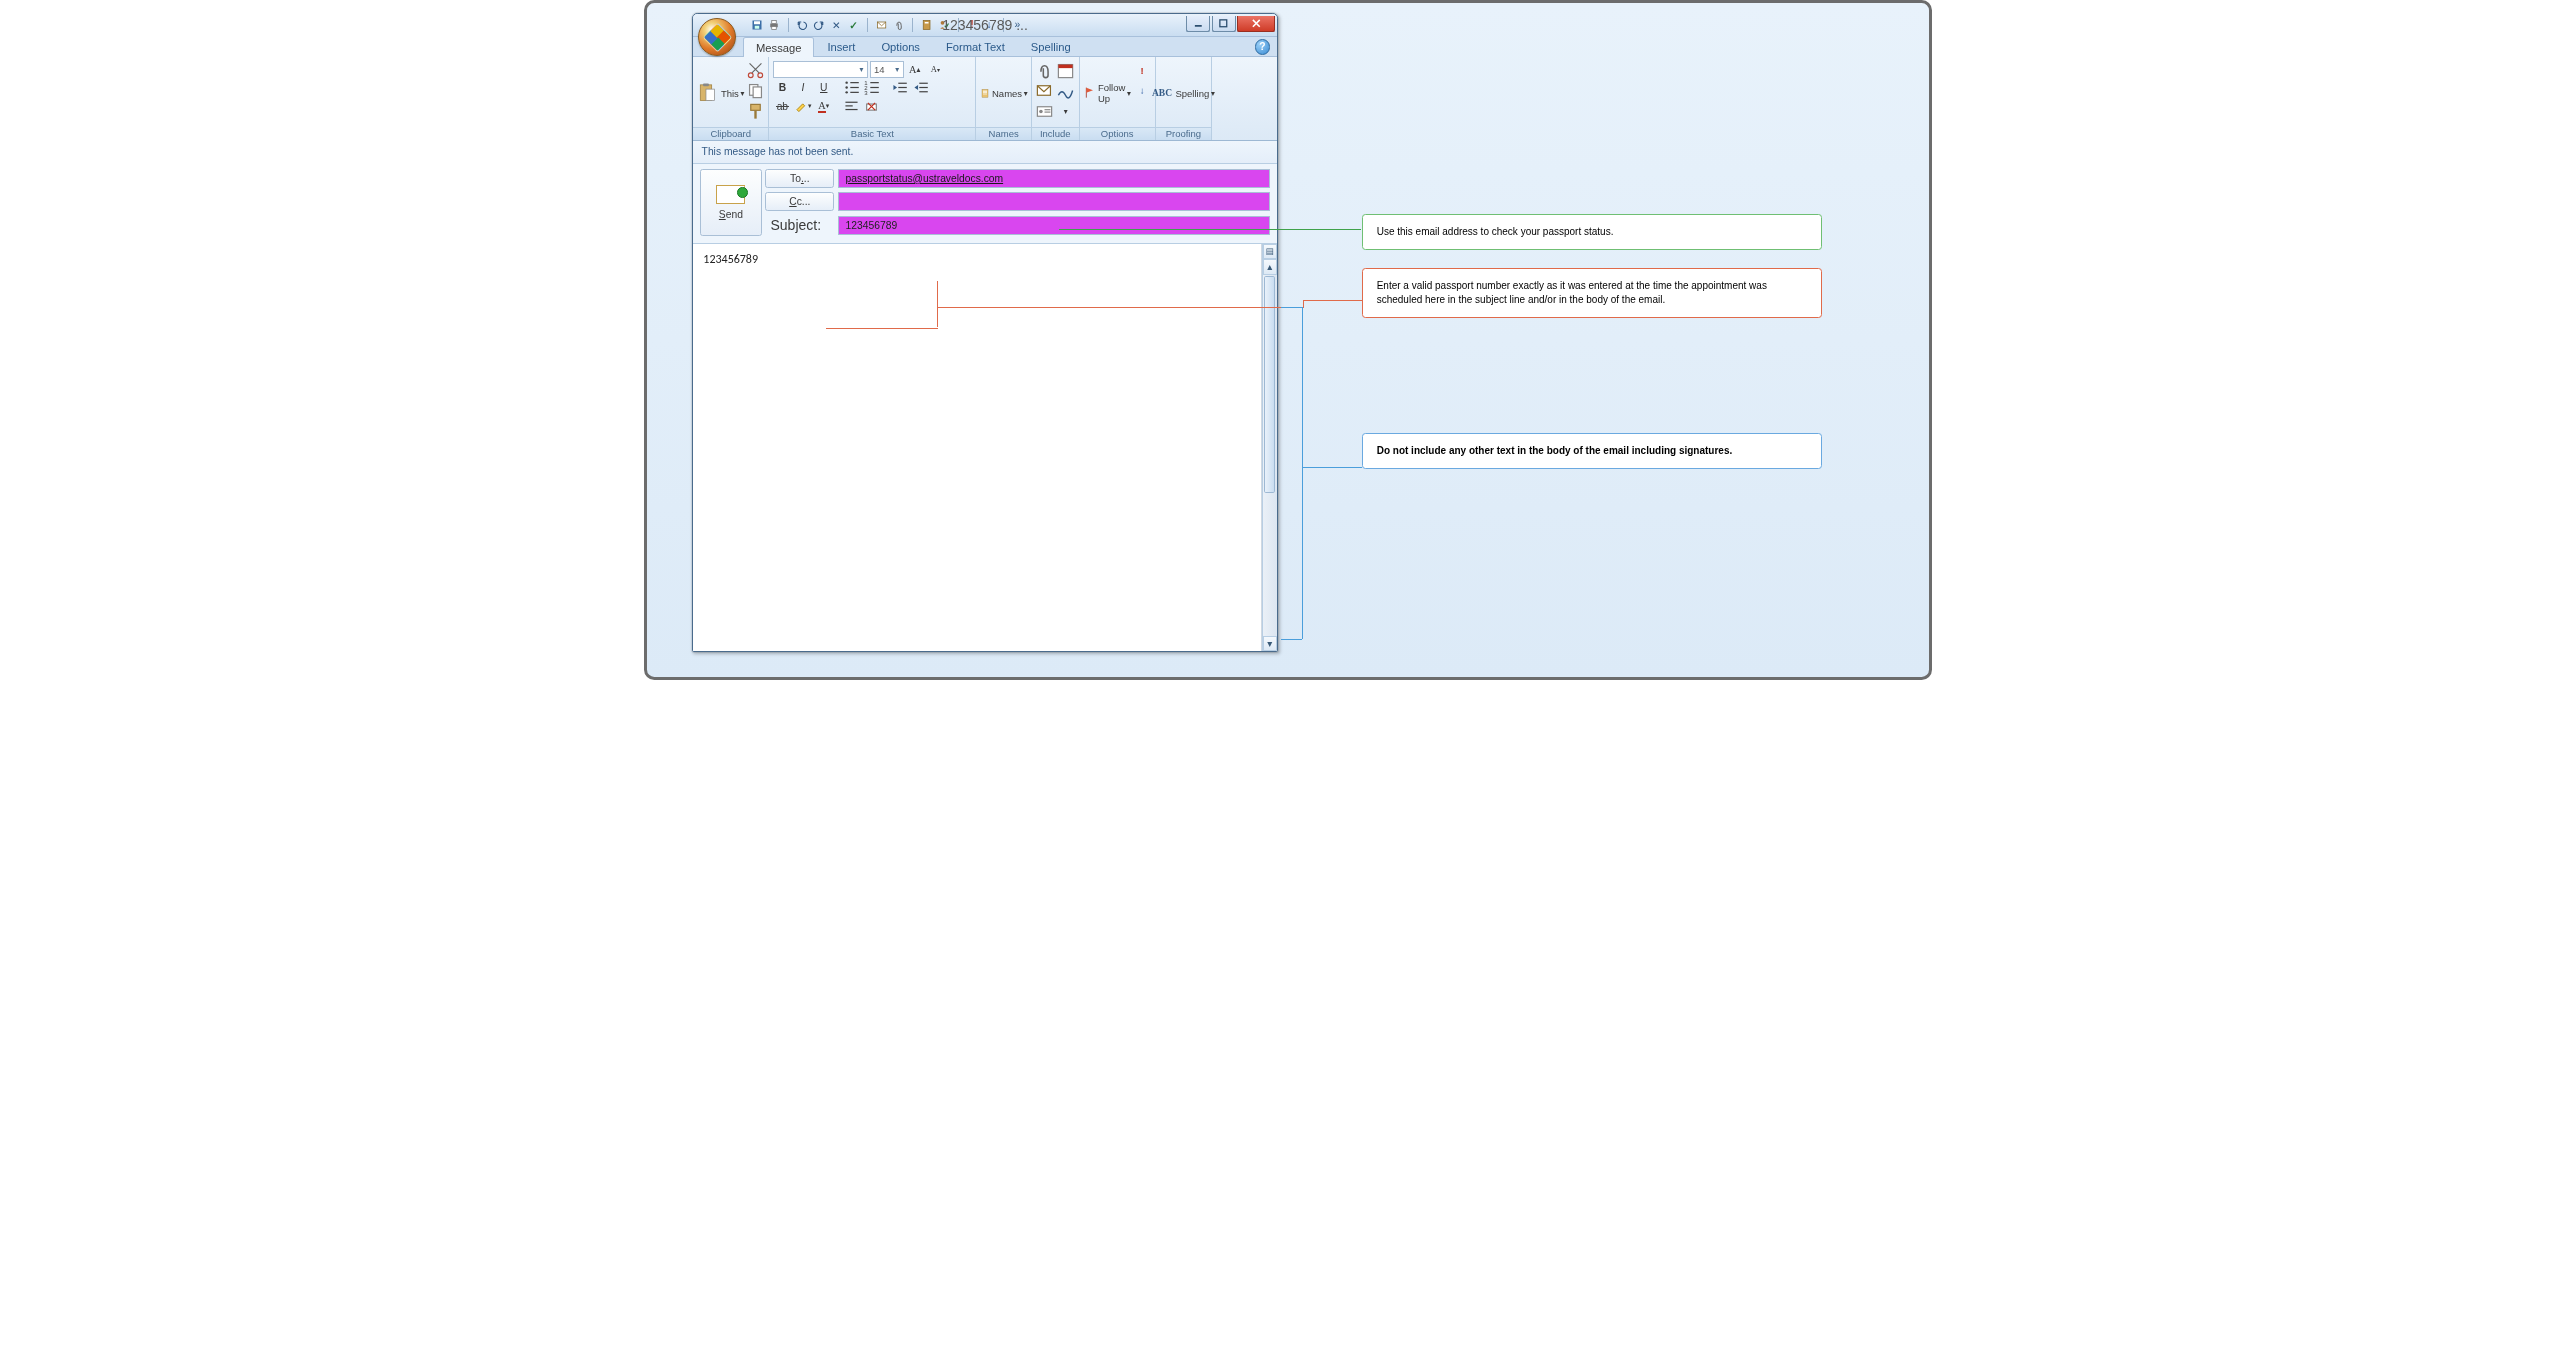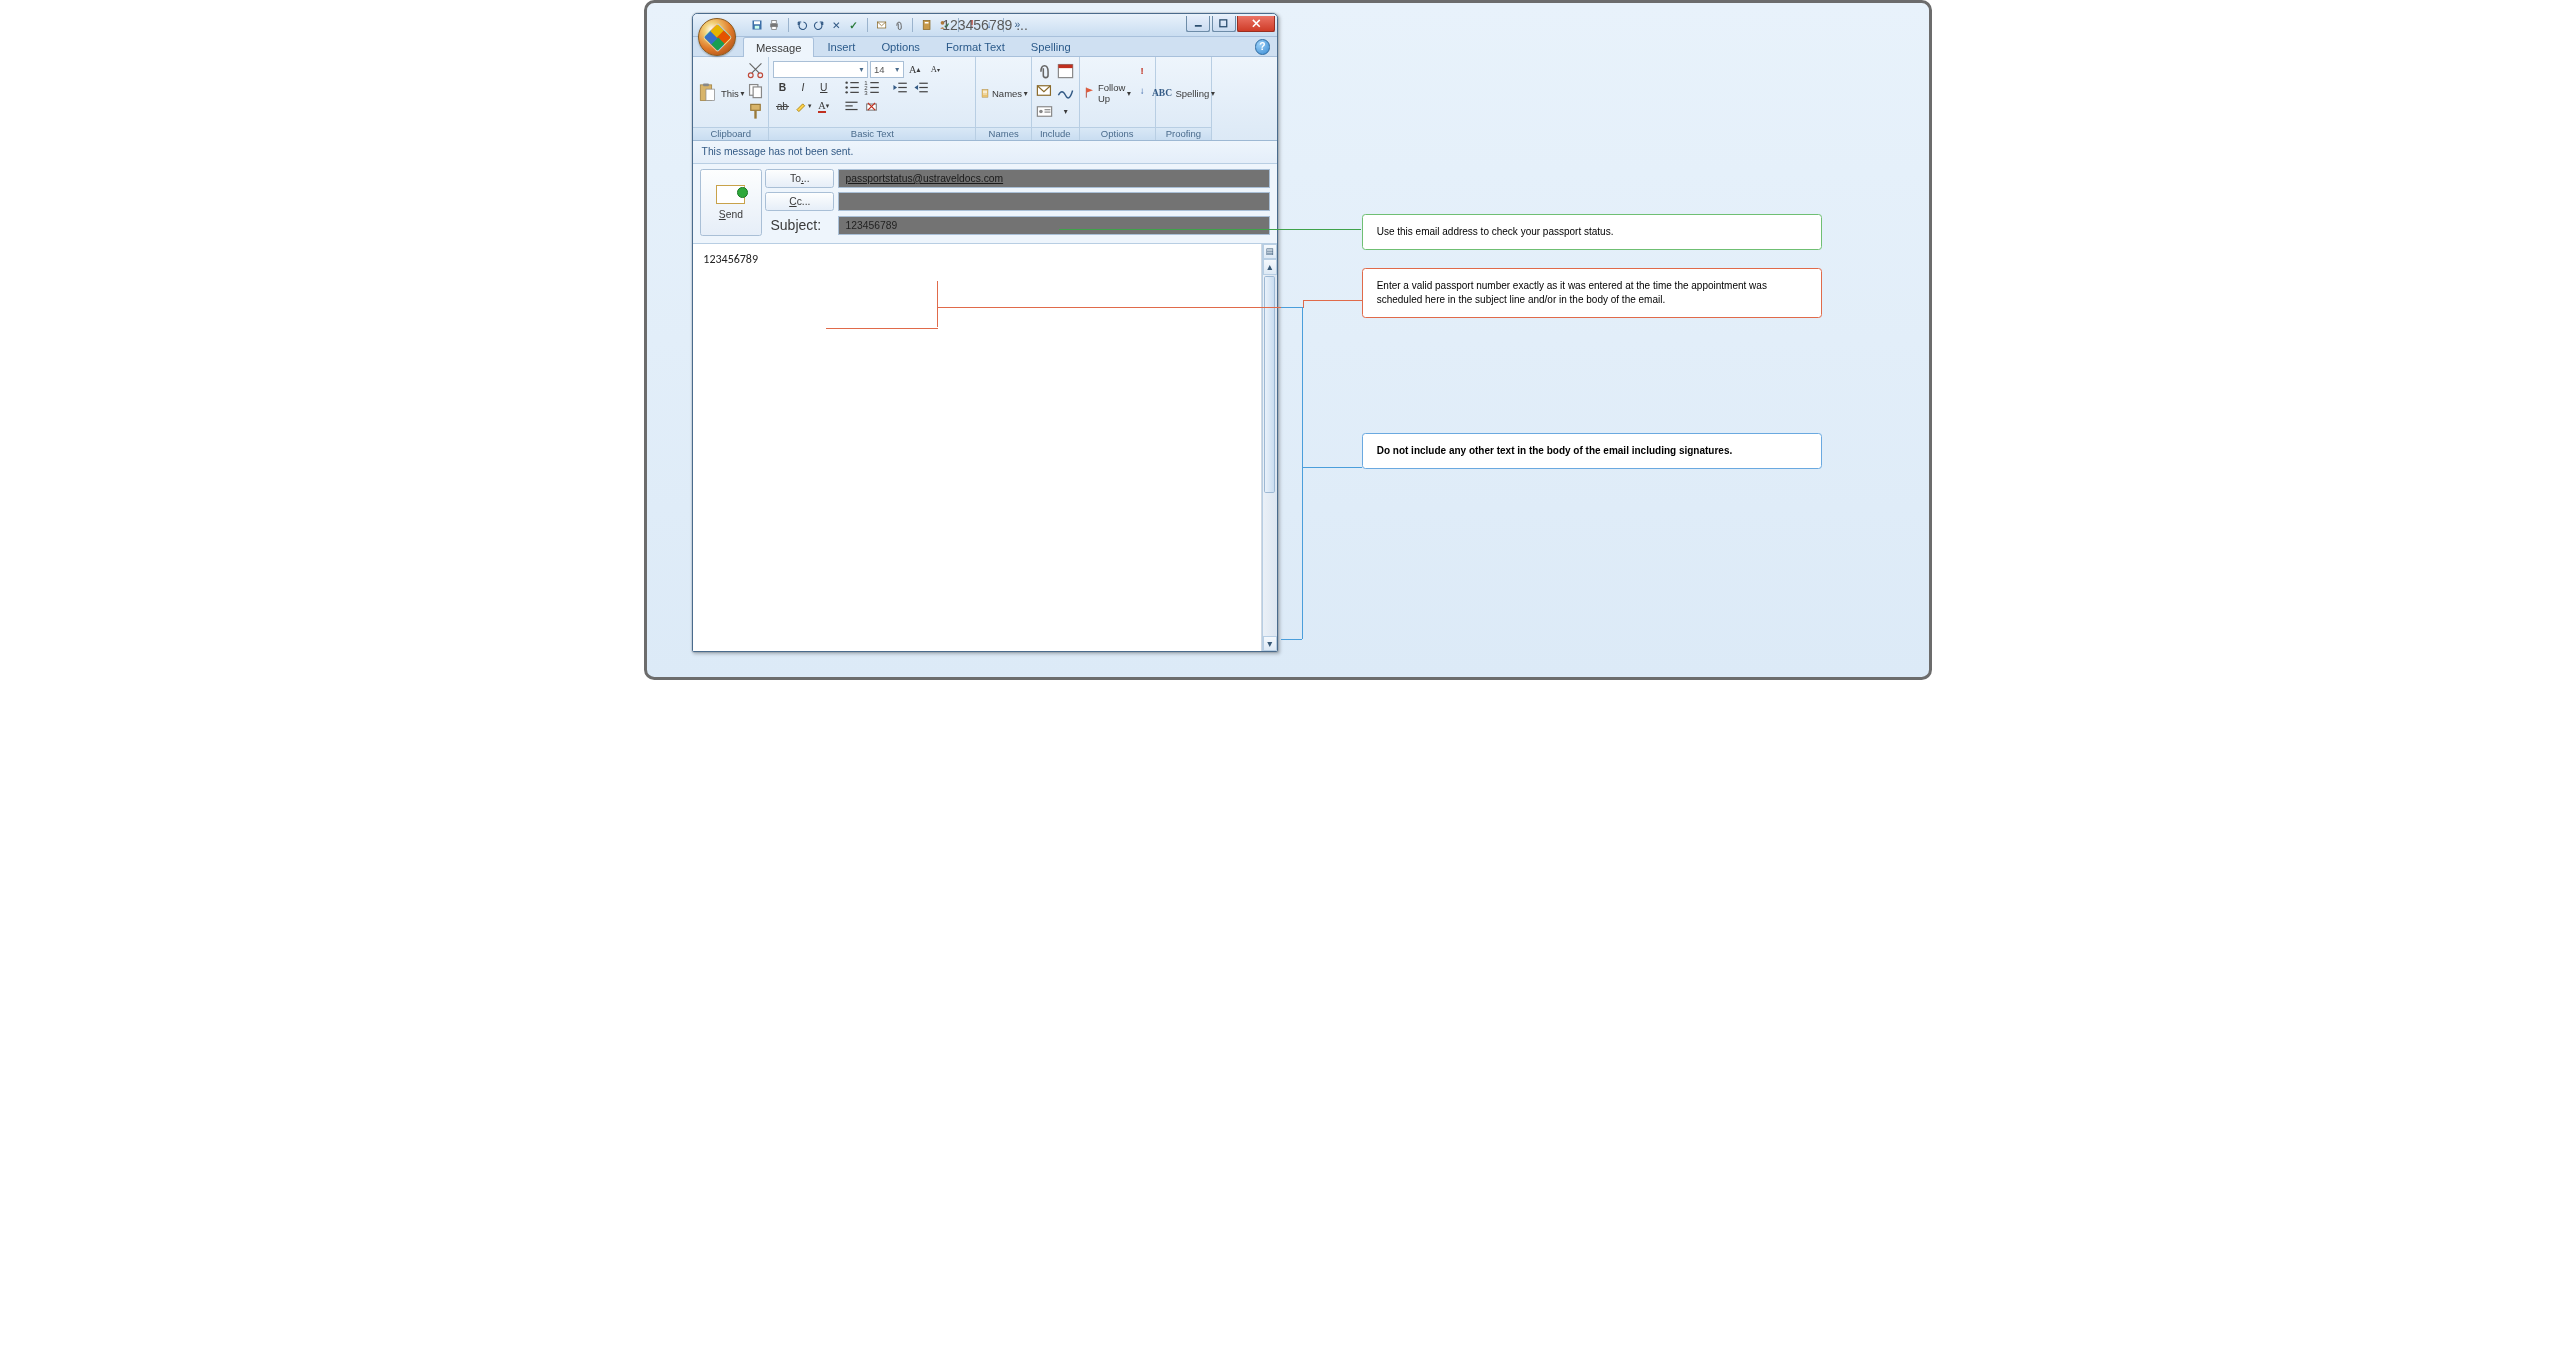--- a/index.html
+++ b/index.html
@@ -242,21 +242,21 @@
     border:0.9px solid #a9bfd6;
     background: linear-gradient(to bottom, #fdfefe, #e6eef8);
     font-size:10.3px; color:#3a3a3a;
     display:flex; align-items:center; justify-content:center;
     border-radius:2.6px;
   }
   .hdrlabel { font-size:14px; color:#3a3a3a; display:flex; align-items:center; height:19px; padding-left:5.2px; }
   .hdrinput {
     height:19px;
     border:0.9px solid #a9bfd6;
-    background:#737373;
+    background:#d946ef;
     font-size:10.3px; color:#222;
     padding:0 6.9px;
     display:flex; align-items:center;
   }
   .hdrinput.to-value { text-decoration: underline; color:#1a1a1a; }
 
   
   .bodywrap { flex:1; display:flex; background:#fff; position:relative; }
   .bodyarea {
     flex:1;

